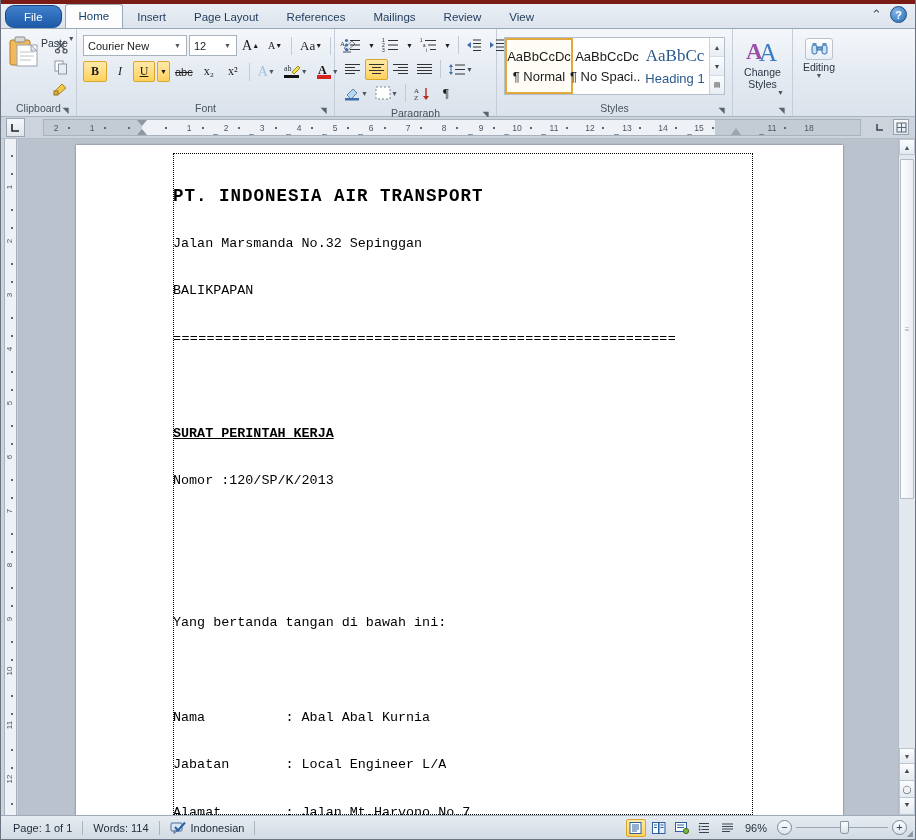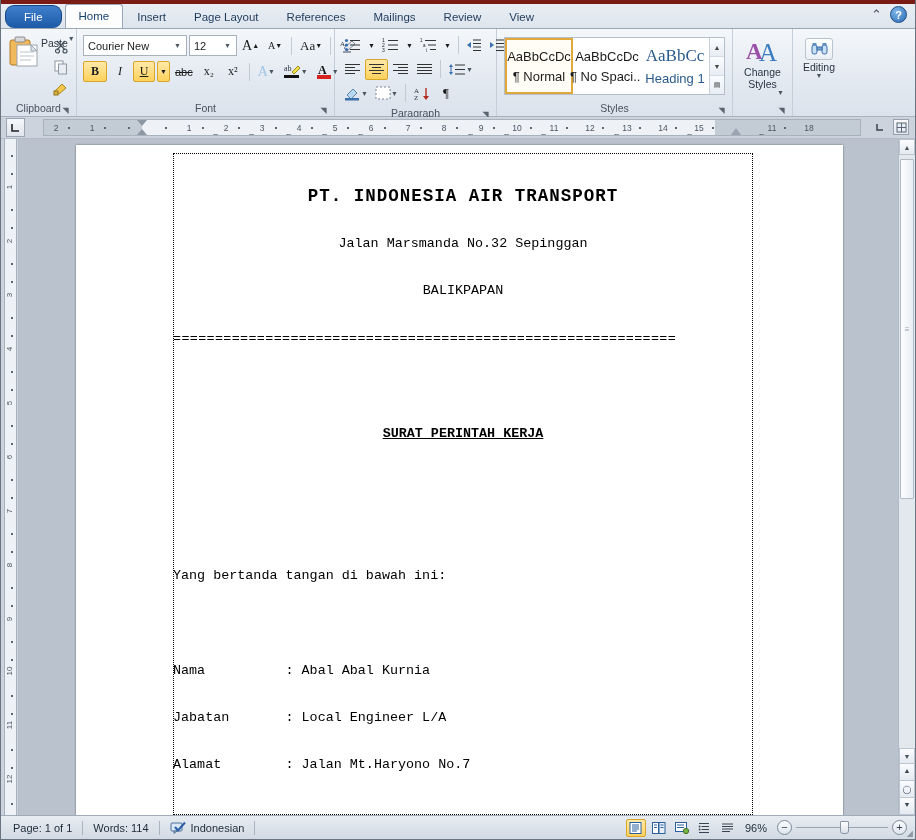--- a/index.html
+++ b/index.html
@@ -219,21 +219,21 @@
   .textbound {
     position: absolute; left: 97px; top: 8px; width: 580px; height: 662px;
     border: 1px dotted #000;
   }
   .doc {
     position: absolute; left: 97px; top: 12px; width: 580px;
     font-family: "Liberation Mono", "DejaVu Sans Mono", monospace;
     font-size: 13.4px; line-height: 15.8px; color: #000;
     white-space: pre;
   }
-  .doc .ctr { text-align: center; }
+  .doc .ctr { }
   .doc .big { font-size: 17.5px; font-weight: bold; letter-spacing: 1px; }
   .doc .b { font-weight: bold; }
   .doc .u { text-decoration: underline; }
   .doc .blank { height: 15.8px; }
 
   
   .vscroll {
     width: 17px; background: #d6dce4; border-left: 1px solid #b0b9c4;
     display: flex; flex-direction: column; flex: none;
   }
@@ -774,20 +774,21 @@
     <div class="canvas">
       <div class="page">
         <div class="textbound"></div>
         <div class="doc">
           <div class="ctr big">PT. INDONESIA AIR TRANSPORT</div>
           <div class="ctr">Jalan Marsmanda No.32 Sepinggan</div>
           <div class="ctr">BALIKPAPAN</div>
           <div style="letter-spacing:0.35px;">============================================================</div>
           <div class="blank"></div>
           <div class="ctr b u">SURAT PERINTAH KERJA</div>
+          <div class="ctr">Nomor :120/SP/K/2013</div>
           <div class="blank"></div>
           <div class="blank"></div>
           <div>Yang bertanda tangan di bawah ini:</div>
           <div class="blank"></div>
           <div>Nama          : Abal Abal Kurnia</div>
           <div>Jabatan       : Local Engineer L/A</div>
           <div>Alamat        : Jalan Mt.Haryono No.7</div>
           
           
           

